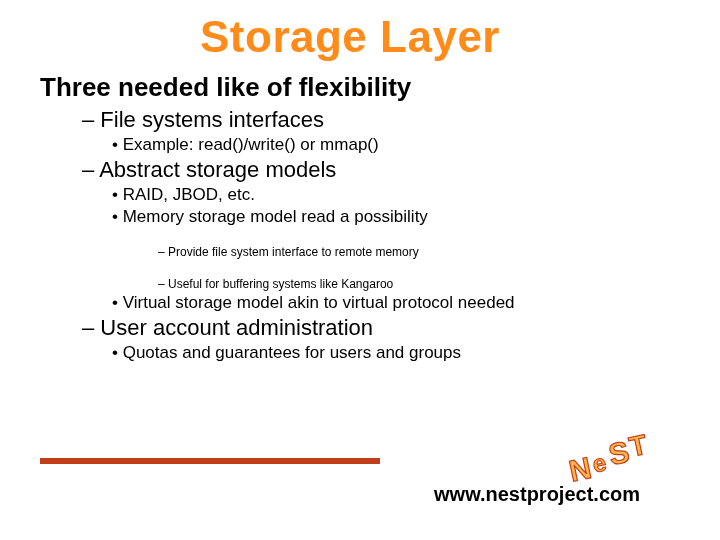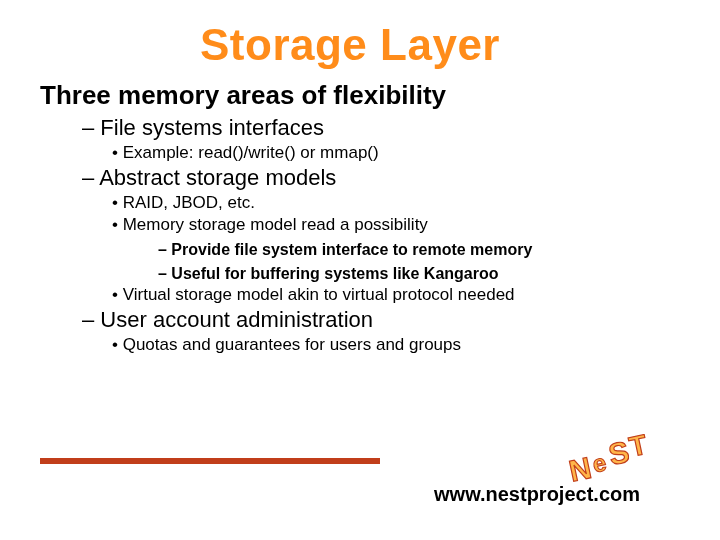--- a/index.html
+++ b/index.html
@@ -1,36 +1,36 @@
 <!DOCTYPE html>
 <html><head>
 <meta charset="utf-8">
 <style>
   * { margin: 0; padding: 0; box-sizing: border-box; }
   html, body { width: 720px; height: 540px; background: #fff; font-family: "Comic Sans MS", "Comic Sans", cursive, sans-serif; color: #000; }
-  .slide { width: 700px; height: 540px; padding: 20px 40px 20px 40px; position: relative; }
+  .slide { width: 700px; height: 540px; padding: 12px 40px 20px 40px; position: relative; }
   .title { text-align: center; font-size: 44px; font-weight: bold; color: #ff8c1a; margin-bottom: 10px; letter-spacing: 0.5px; }
   .h1 { font-size: 26px; font-weight: bold; margin: 2px 0 4px 0; }
   ul { list-style: none; }
   .lvl1 > li { font-size: 22px; margin: 2px 0 2px 42px; }
   .lvl1 > li::before { content: "– "; }
   .lvl2 > li { font-size: 17px; margin: 2px 0 2px 30px; }
   .lvl2 > li::before { content: "• "; }
-  .lvl3 > li { font-size: 16px; font-weight: bold; margin: 6px 0 1px 46px; }
+  .lvl3 > li { font-size: 12px; font-weight: normal; margin: 18px 0 1px 46px; }
   .lvl3 > li::before { content: "– "; }
   .rule { position: absolute; left: 40px; bottom: 76px; width: 340px; height: 6px; background: #c13e1a; }
   .footer-url { position: absolute; right: 60px; bottom: 34px; font-size: 20px; font-weight: bold; font-family: Arial, Helvetica, sans-serif; color: #000; }
   .logo { position: absolute; right: 34px; bottom: 56px; width: 100px; height: 50px; pointer-events: none; }
 </style>
 </head>
 <body>
 
 <div class="slide">
   <div class="title">Storage Layer</div>
-  <div class="h1">Three memory areas of flexibility</div>
+  <div class="h1">Three needed like of flexibility</div>
 
   <ul class="lvl1">
     <li>
       <span>File systems interfaces</span>
       <ul class="lvl2">
         <li><span>Example: read()/write() or mmap()</span></li>
       </ul>
     </li>
     <li>
       <span>Abstract storage models</span>

